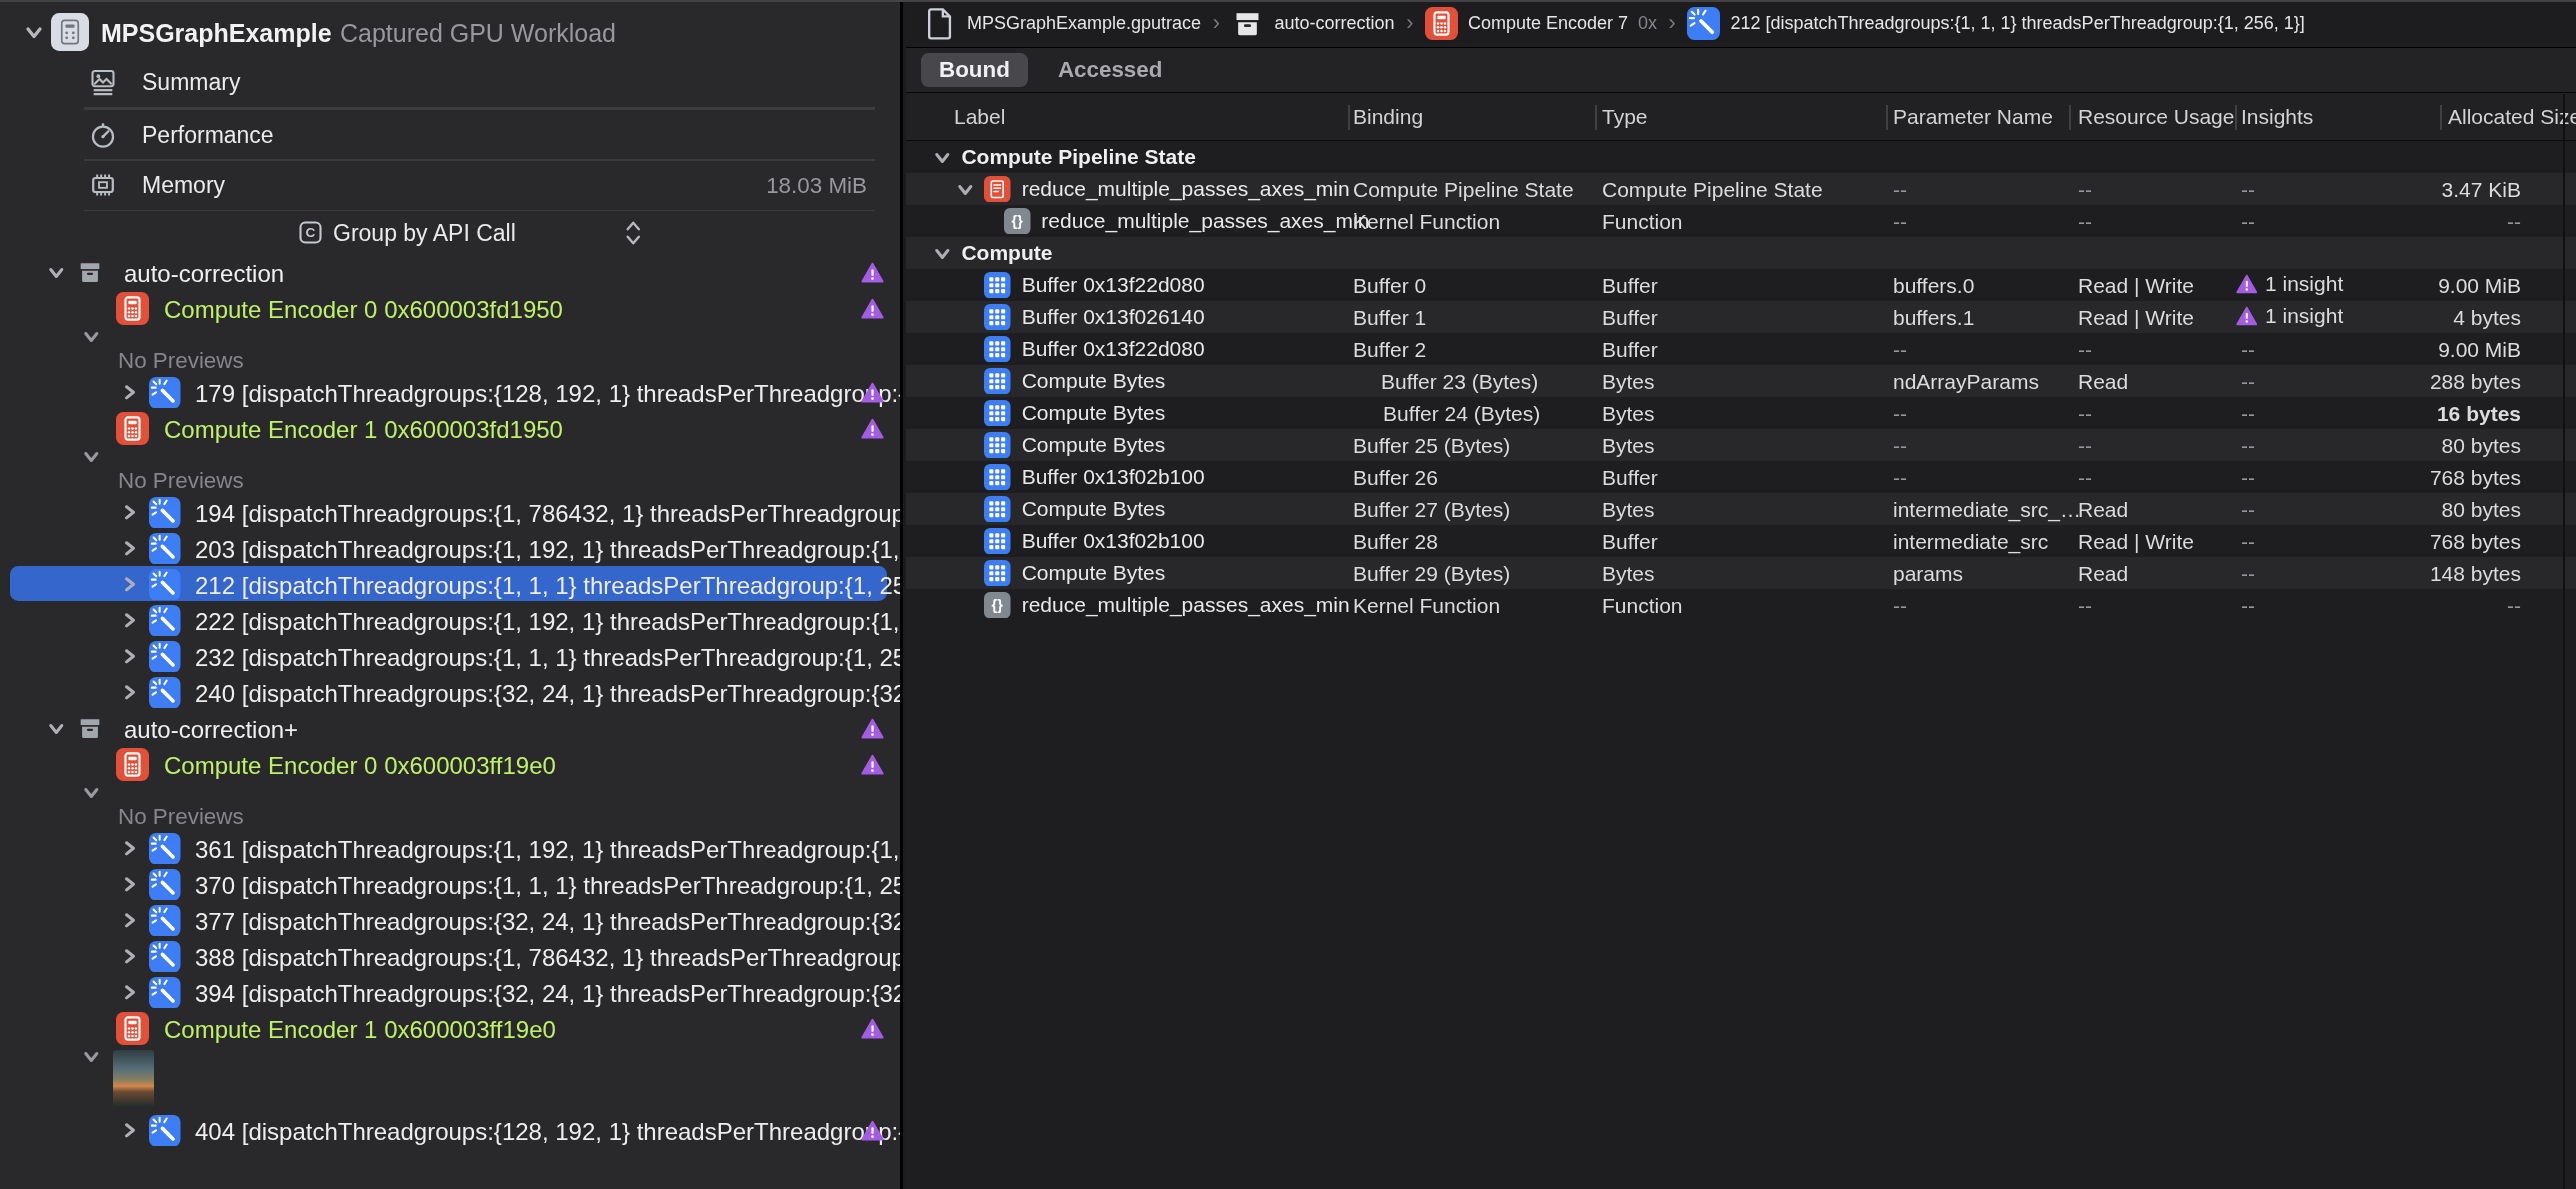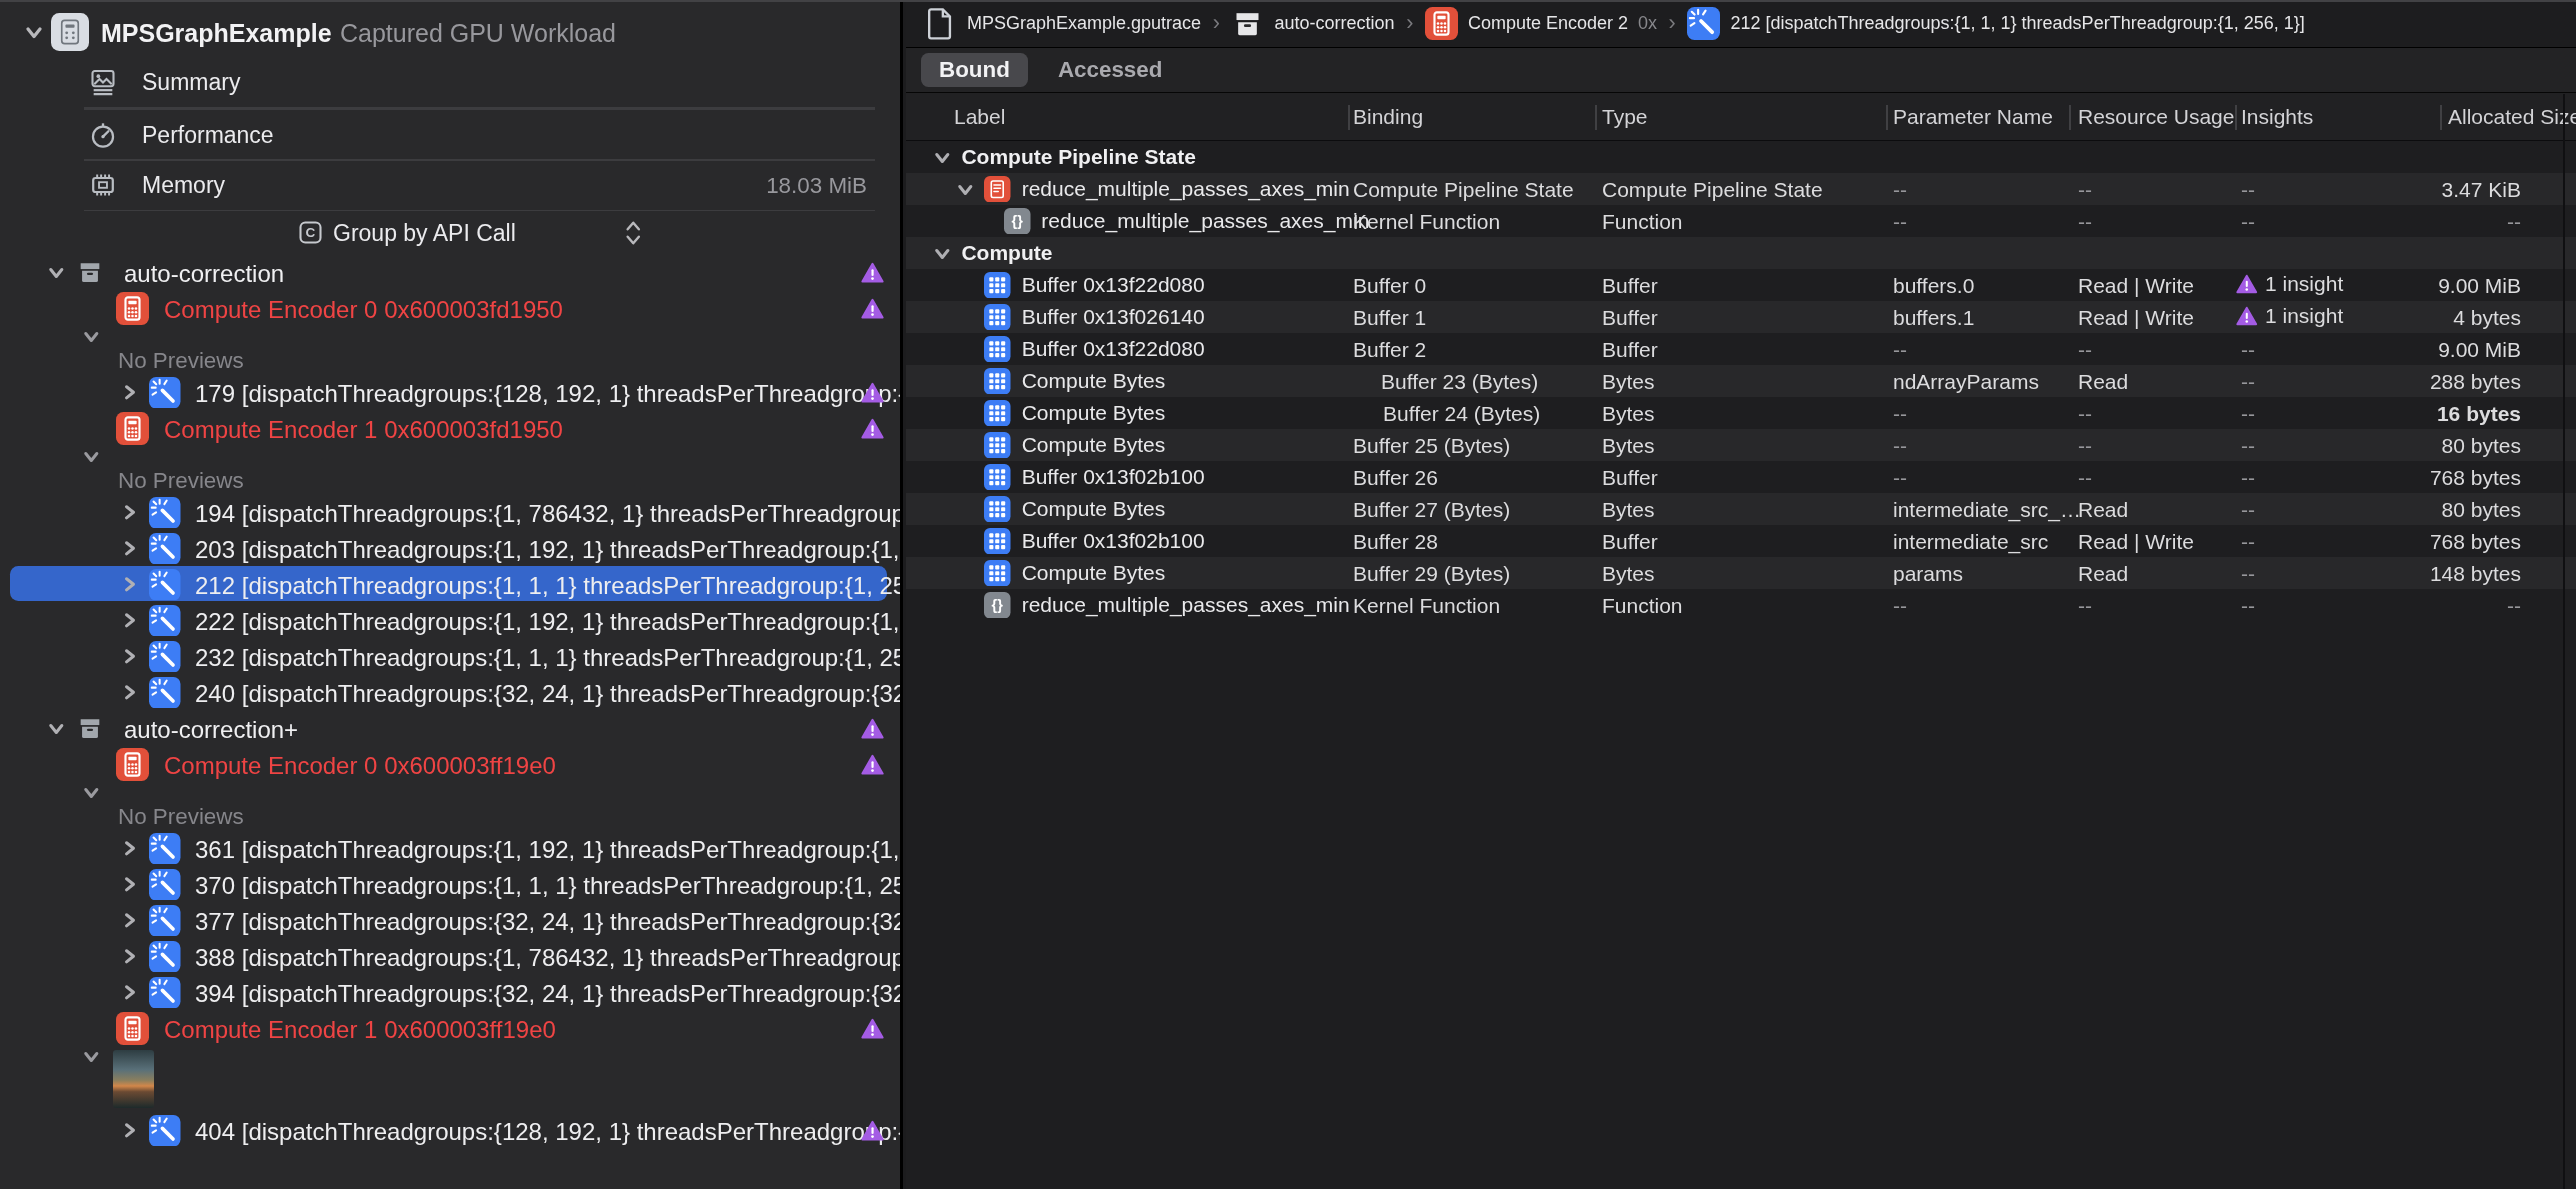--- a/index.html
+++ b/index.html
@@ -32,21 +32,21 @@
   .tree { position:relative; }
   .trow { position:relative; }
   .trow .warn { position:absolute; left:861px; width:23px; }
   .r-pkg { height:36px; }
   .r-pkg .chev { position:absolute; left:48px; top:10px; width:16.6px; height:16.6px; color:#b0b0b4; }
   .r-pkg .tico { position:absolute; left:76px; top:4.1px; width:28px; height:28px; color:#a2a7ad; }
   .r-pkg .tlabel { position:absolute; left:124px; top:5.8px; font-size:24px; color:#f0f0f2; }
   .r-pkg .warn { top:7.5px; }
   .r-enc { height:36px; }
   .r-enc .tico { position:absolute; left:116px; top:1.7px; width:33px; height:33px; }
-  .r-enc .tlabel { position:absolute; left:164px; top:5.8px; font-size:24px; color:#ef4444; }
+  .r-enc .tlabel { position:absolute; left:164px; top:5.8px; font-size:24px; color:#bef264; }
   .r-enc .warn { top:7.5px; }
   .r-mini { height:20px; }
   .r-mini .chev { position:absolute; left:83px; top:1.7px; width:16.6px; height:16.6px; color:#9a9a9f; }
   .r-nopv { height:28px; }
   .r-nopv .tlabel { position:absolute; left:118px; top:1.7px; font-size:22.4px; color:#86868b; }
   .r-disp { height:36px; }
   .r-disp .chev { position:absolute; left:121px; top:10px; width:16.6px; height:16.6px; color:#b0b0b4; }
   .r-disp .tico { position:absolute; left:149px; top:2.5px; width:31.5px; height:31.5px; }
   .r-disp .tlabel { position:absolute; left:195px; top:5.8px; font-size:24px; color:#eeeef0; white-space:nowrap; }
   .r-disp .warn { top:7.5px; }
@@ -703,21 +703,21 @@
                 <circle cx="24.2" cy="20" r="1.55"></circle>
                 <circle cx="15.8" cy="24.6" r="1.55"></circle>
                 <circle cx="20" cy="24.6" r="1.55"></circle>
                 <circle cx="24.2" cy="24.6" r="1.55"></circle>
                 <circle cx="15.8" cy="29.2" r="1.55"></circle>
                 <circle cx="20" cy="29.2" r="1.55"></circle>
                 <circle cx="24.2" cy="29.2" r="1.55"></circle>
               </g>
             </svg>
           </span>
-          <span>Compute Encoder 2</span>
+          <span>Compute Encoder 7</span>
           <span class="dim">0x</span>
         </span>
         <span class="csep">›</span>
         <span class="crumb">
           <span class="cico">
             <svg viewBox="0 0 40 40" preserveAspectRatio="xMidYMid meet">
               <rect width="40" height="40" rx="9" fill="#3d7df5"></rect>
               <path d="M17 17 L30.5 30.5" stroke="#fff" stroke-width="4.6" stroke-linecap="round"></path>
               <g stroke="#fff" stroke-width="2.6" stroke-linecap="round">
                 <line x1="13.5" y1="3.5" x2="13.5" y2="8.5"></line>

